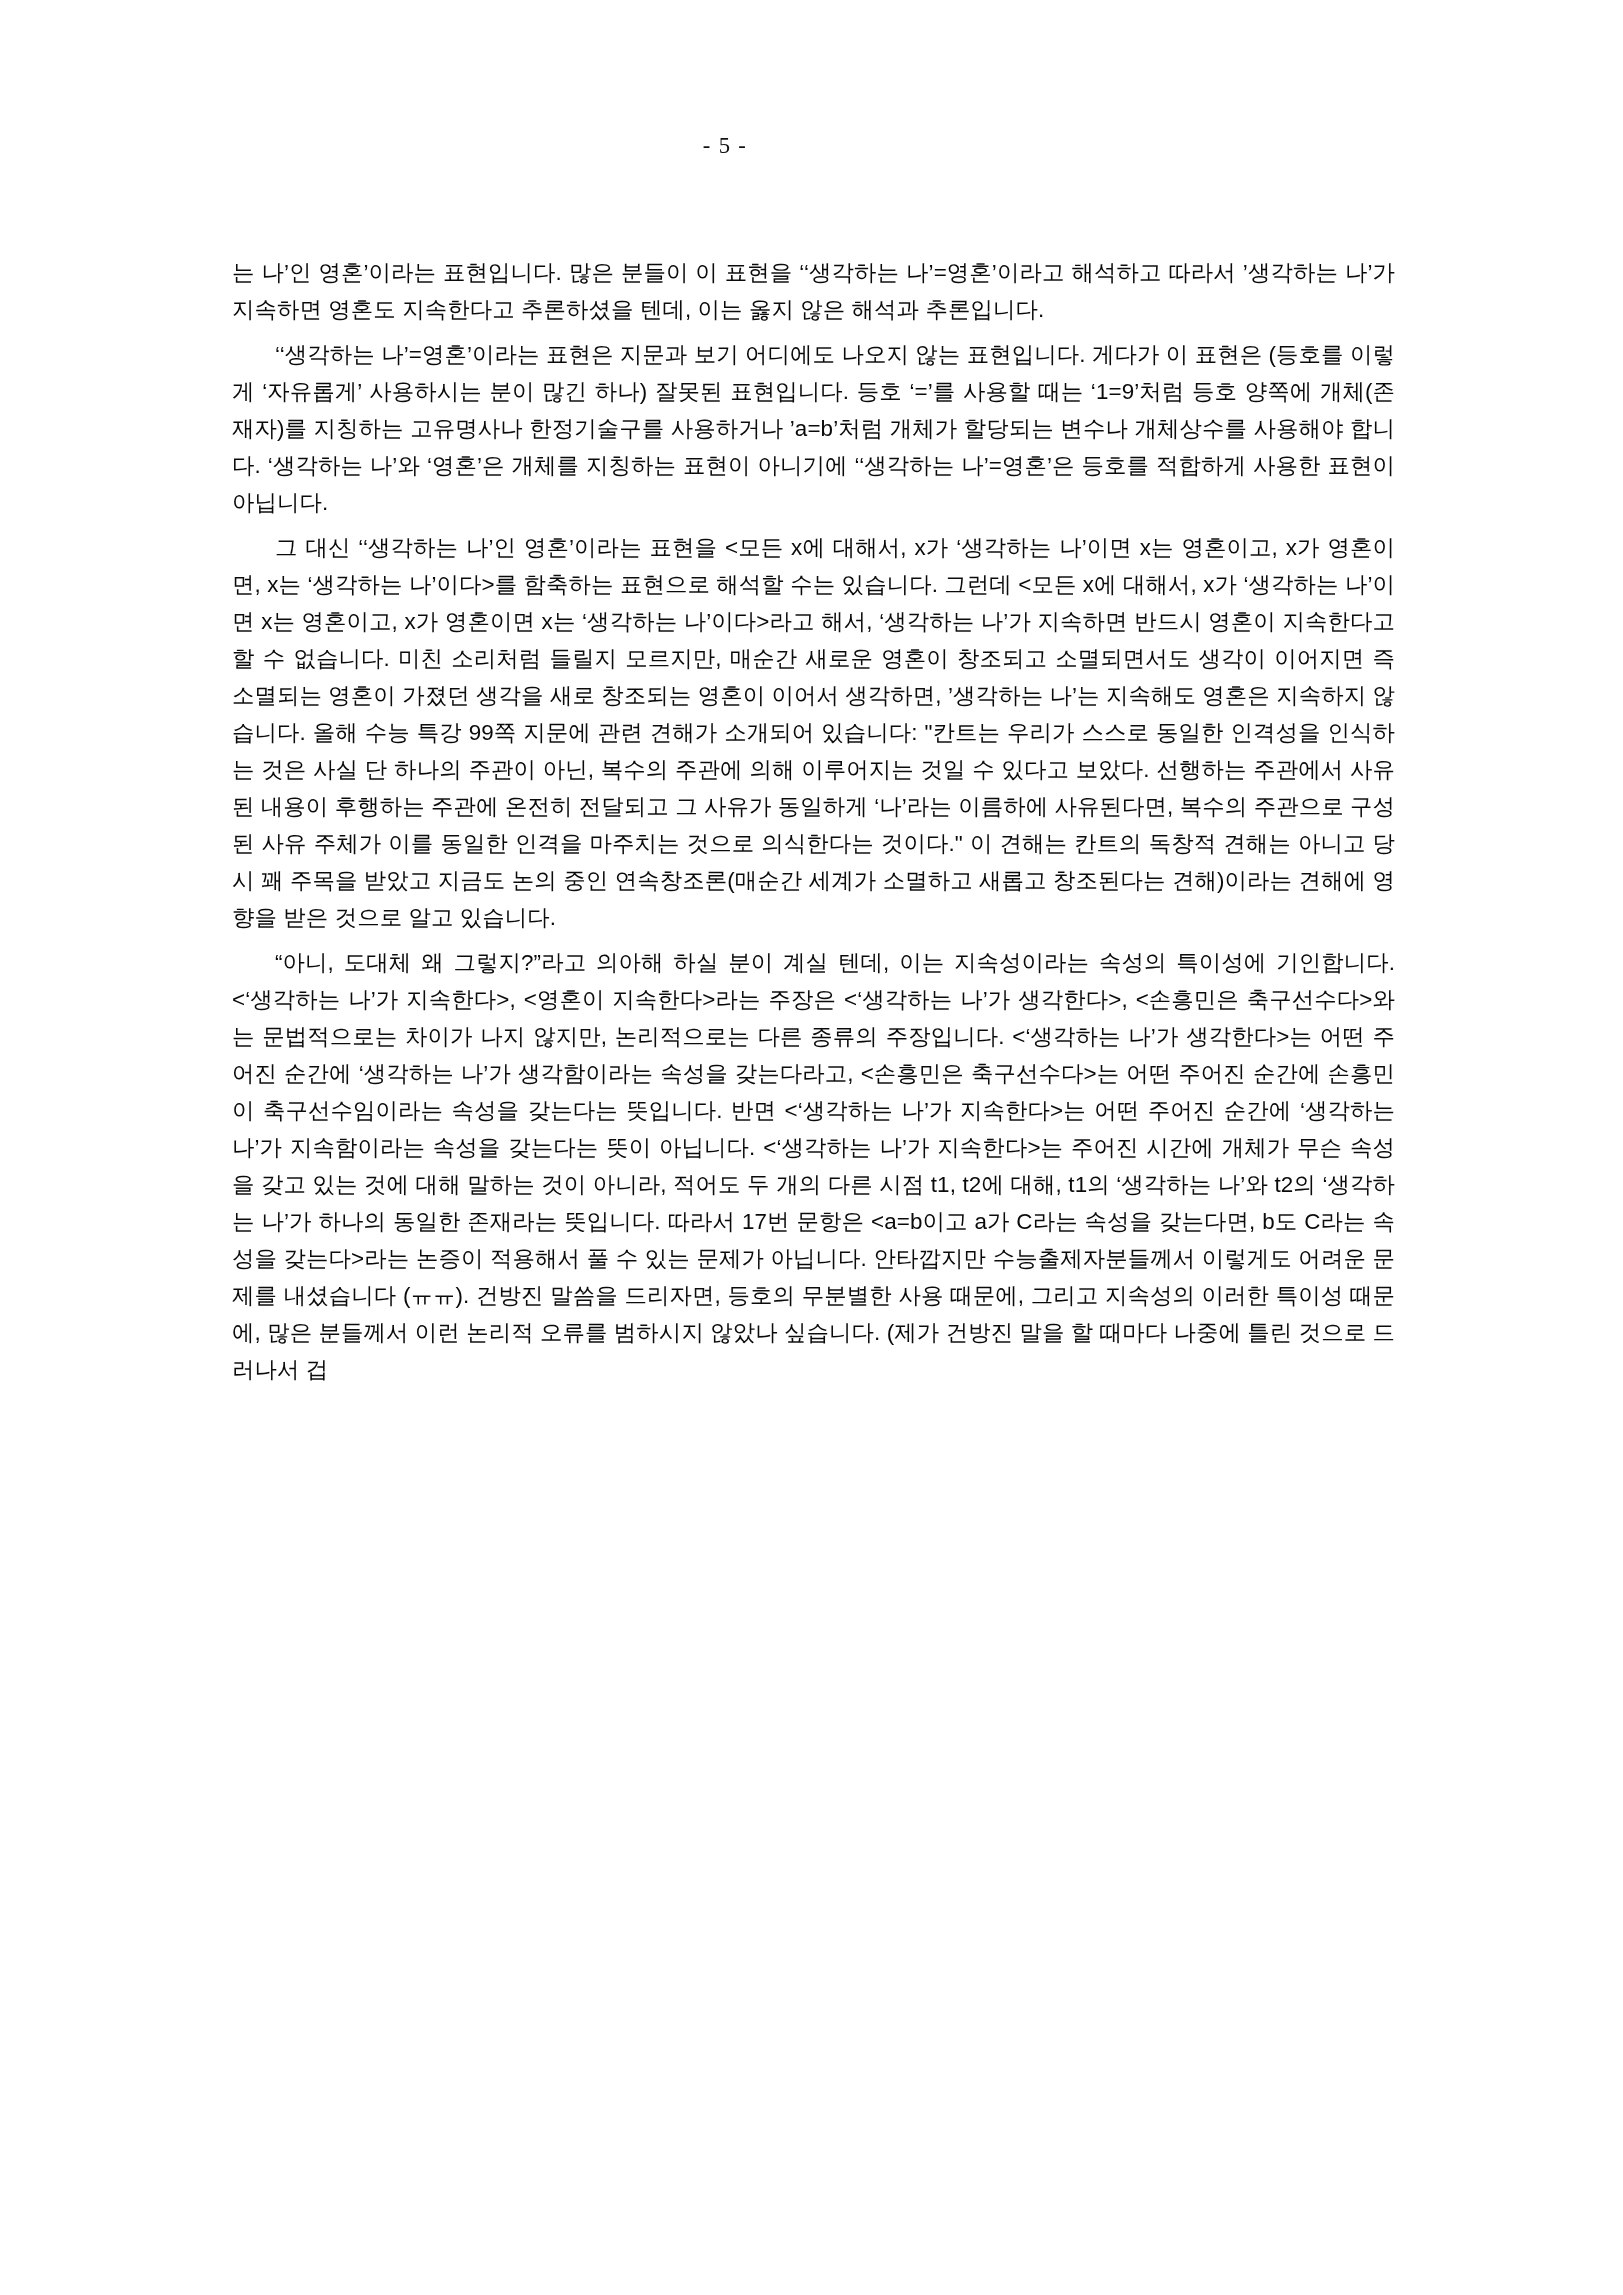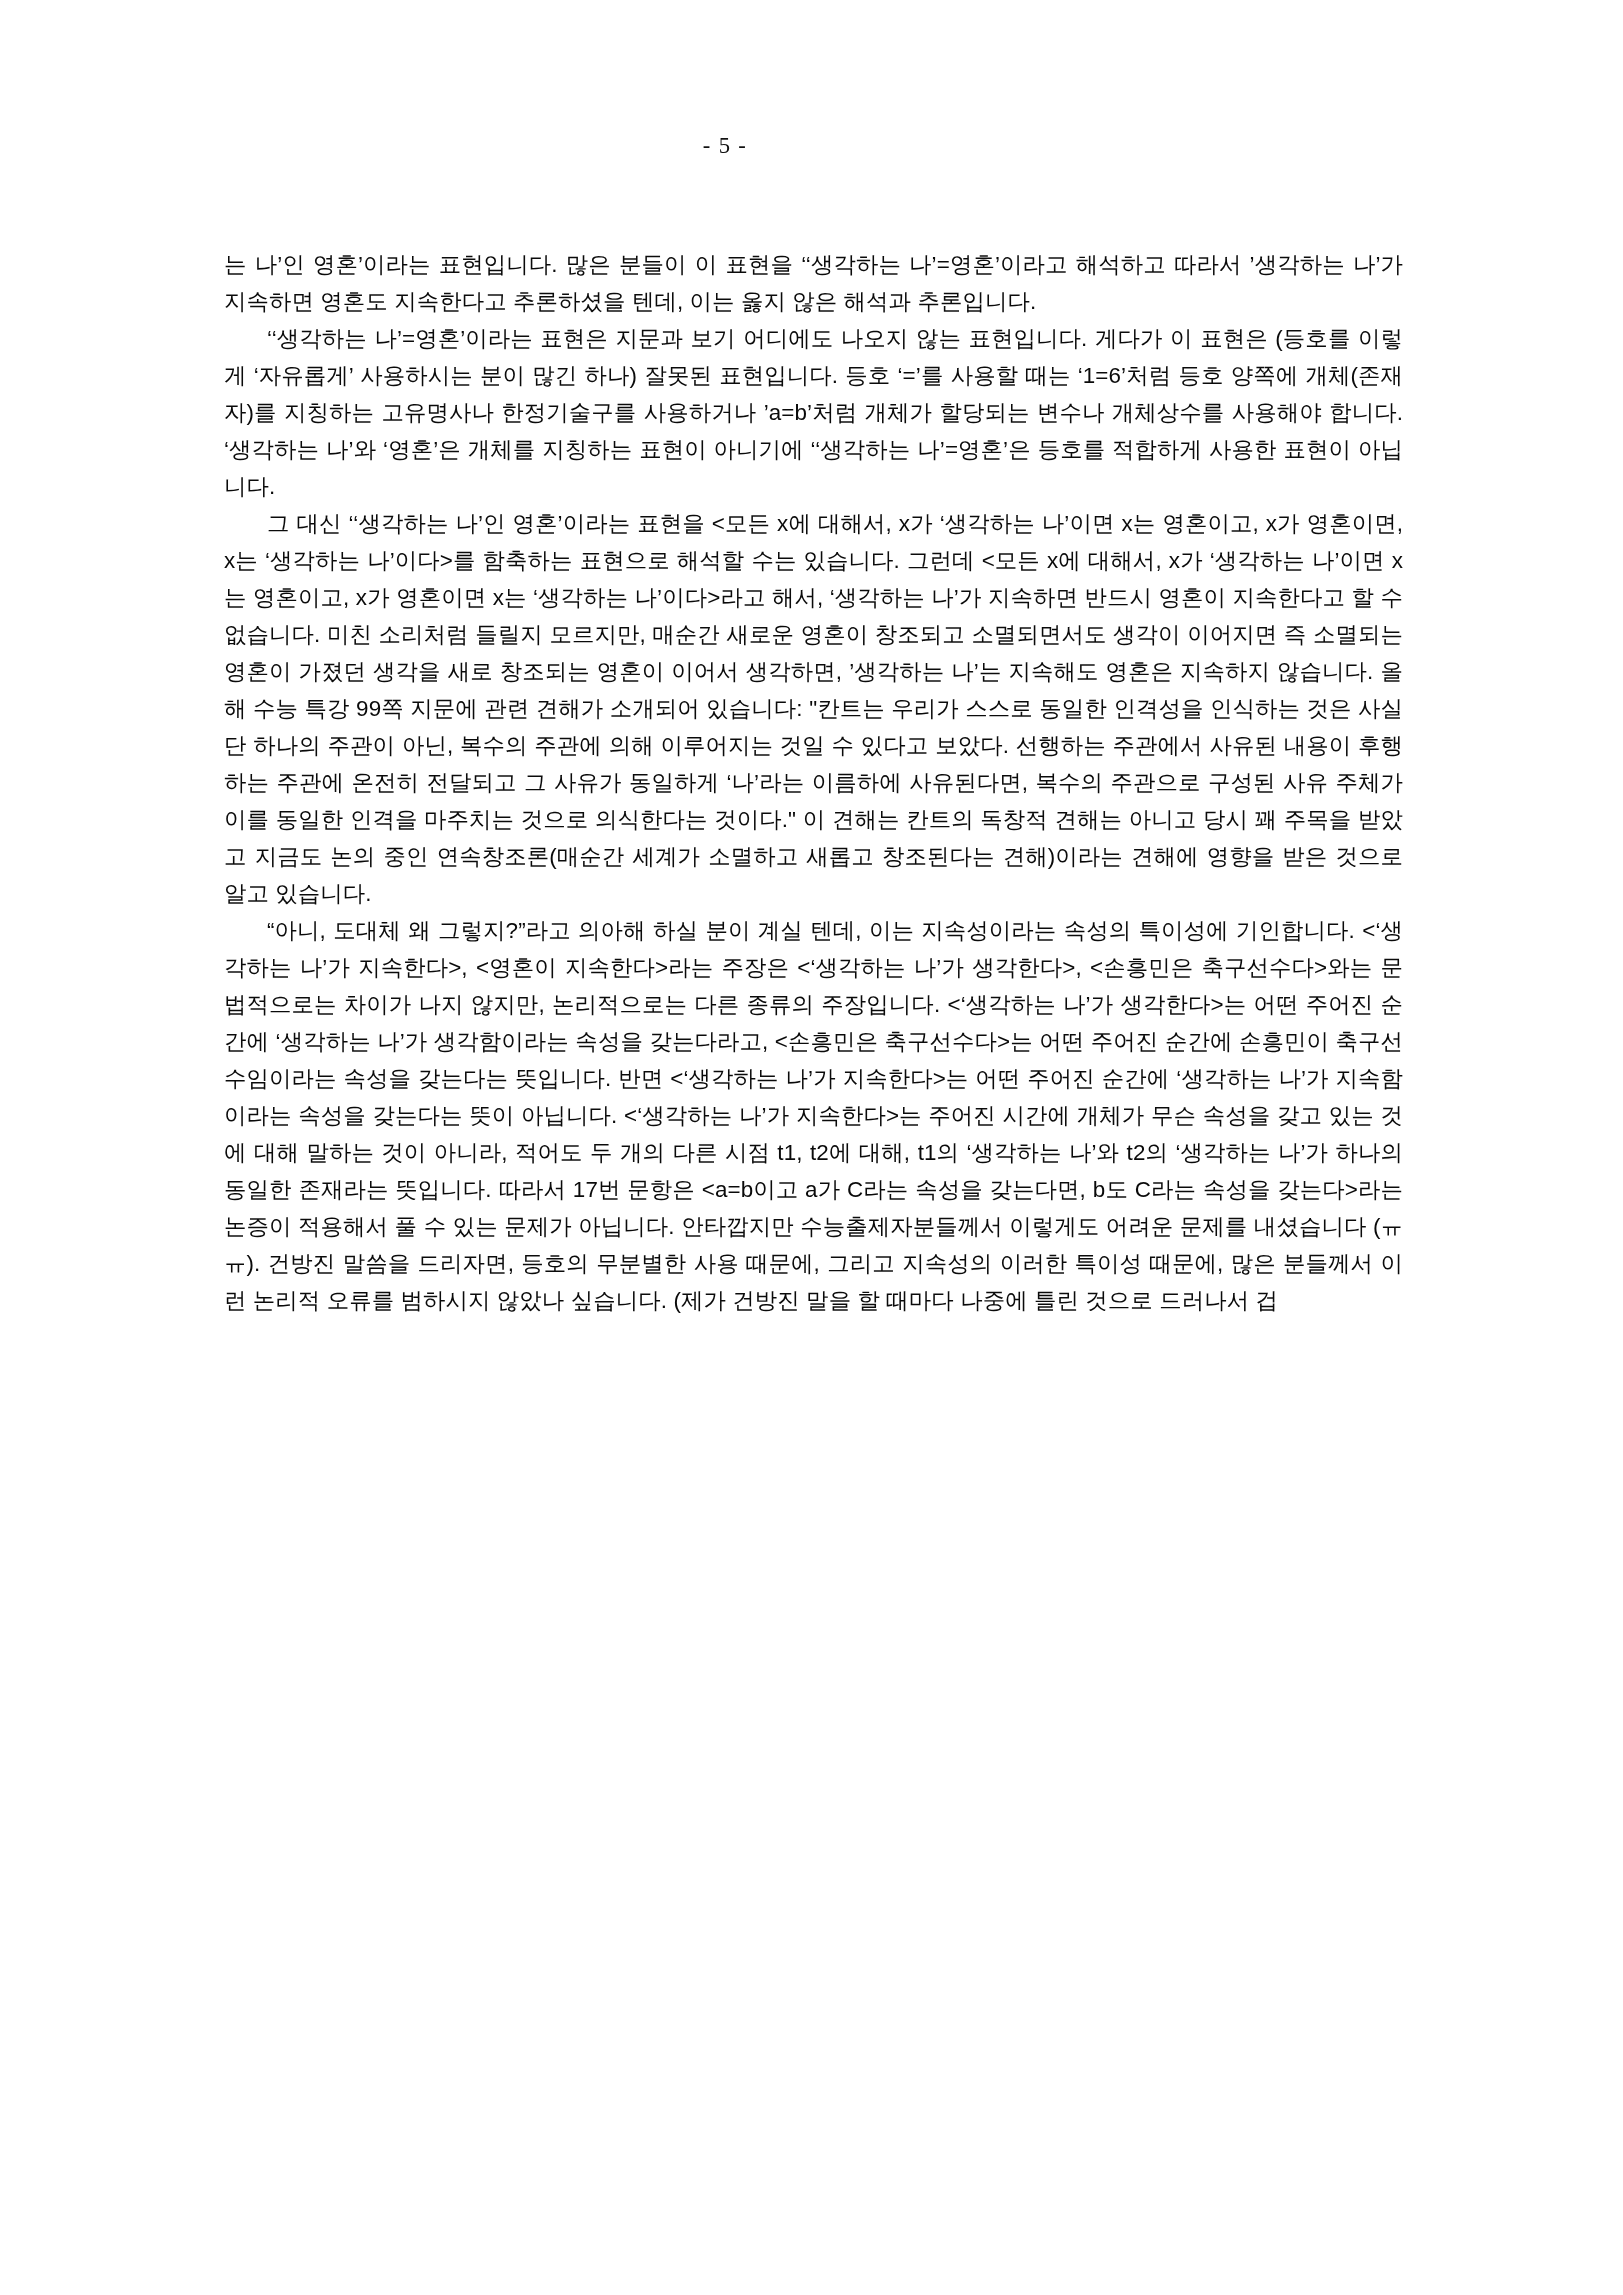--- a/index.html
+++ b/index.html
@@ -41,21 +41,21 @@
     line-height: 37px;
     text-align: justify;
     text-justify: inter-character;
     word-break: break-all;
     letter-spacing: 0.005em;
     color: #0a0a0a;
     font-family: "Liberation Sans", "DejaVu Sans", sans-serif;
     font-weight: 400;
   }
   .para {
-    margin: 0;
+    margin: 8px;
     padding: 0;
     text-align: justify;
     text-justify: inter-character;
     word-break: break-all;
     text-indent: 0;
   }
   .para.indent {
     text-indent: 43px;
   }
   .para + .para {
@@ -64,19 +64,19 @@
 </style>
 </head>
 <body>
 
 <div class="page">
 
   <div class="page-header">- 5 -</div>
 
   <div class="body-text">
     <p class="para">는 나’인 영혼’이라는 표현입니다. 많은 분들이 이 표현을 ‘‘생각하는 나’=영혼’이라고 해석하고 따라서 ’생각하는 나’가 지속하면 영혼도 지속한다고 추론하셨을 텐데, 이는 옳지 않은 해석과 추론입니다.</p>
-    <p class="para indent">‘‘생각하는 나’=영혼’이라는 표현은 지문과 보기 어디에도 나오지 않는 표현입니다. 게다가 이 표현은 (등호를 이렇게 ‘자유롭게’ 사용하시는 분이 많긴 하나) 잘못된 표현입니다. 등호 ‘=’를 사용할 때는 ‘1=6’처럼 등호 양쪽에 개체(존재자)를 지칭하는 고유명사나 한정기술구를 사용하거나 ’a=b’처럼 개체가 할당되는 변수나 개체상수를 사용해야 합니다. ‘생각하는 나’와 ‘영혼’은 개체를 지칭하는 표현이 아니기에 ‘‘생각하는 나’=영혼’은 등호를 적합하게 사용한 표현이 아닙니다.</p>
+    <p class="para indent">‘‘생각하는 나’=영혼’이라는 표현은 지문과 보기 어디에도 나오지 않는 표현입니다. 게다가 이 표현은 (등호를 이렇게 ‘자유롭게’ 사용하시는 분이 많긴 하나) 잘못된 표현입니다. 등호 ‘=’를 사용할 때는 ‘1=9’처럼 등호 양쪽에 개체(존재자)를 지칭하는 고유명사나 한정기술구를 사용하거나 ’a=b’처럼 개체가 할당되는 변수나 개체상수를 사용해야 합니다. ‘생각하는 나’와 ‘영혼’은 개체를 지칭하는 표현이 아니기에 ‘‘생각하는 나’=영혼’은 등호를 적합하게 사용한 표현이 아닙니다.</p>
     <p class="para indent">그 대신 ‘‘생각하는 나’인 영혼’이라는 표현을 &lt;모든 x에 대해서, x가 ‘생각하는 나’이면 x는 영혼이고, x가 영혼이면, x는 ‘생각하는 나’이다&gt;를 함축하는 표현으로 해석할 수는 있습니다. 그런데 &lt;모든 x에 대해서, x가 ‘생각하는 나’이면 x는 영혼이고, x가 영혼이면 x는 ‘생각하는 나’이다&gt;라고 해서, ‘생각하는 나’가 지속하면 반드시 영혼이 지속한다고 할 수 없습니다. 미친 소리처럼 들릴지 모르지만, 매순간 새로운 영혼이 창조되고 소멸되면서도 생각이 이어지면 즉 소멸되는 영혼이 가졌던 생각을 새로 창조되는 영혼이 이어서 생각하면, ’생각하는 나’는 지속해도 영혼은 지속하지 않습니다. 올해 수능 특강 99쪽 지문에 관련 견해가 소개되어 있습니다: "칸트는 우리가 스스로 동일한 인격성을 인식하는 것은 사실 단 하나의 주관이 아닌, 복수의 주관에 의해 이루어지는 것일 수 있다고 보았다. 선행하는 주관에서 사유된 내용이 후행하는 주관에 온전히 전달되고 그 사유가 동일하게 ‘나’라는 이름하에 사유된다면, 복수의 주관으로 구성된 사유 주체가 이를 동일한 인격을 마주치는 것으로 의식한다는 것이다." 이 견해는 칸트의 독창적 견해는 아니고 당시 꽤 주목을 받았고 지금도 논의 중인 연속창조론(매순간 세계가 소멸하고 새롭고 창조된다는 견해)이라는 견해에 영향을 받은 것으로 알고 있습니다.</p>
     <p class="para indent">“아니, 도대체 왜 그렇지?”라고 의아해 하실 분이 계실 텐데, 이는 지속성이라는 속성의 특이성에 기인합니다. &lt;‘생각하는 나’가 지속한다&gt;, &lt;영혼이 지속한다&gt;라는 주장은 &lt;‘생각하는 나’가 생각한다&gt;, &lt;손흥민은 축구선수다&gt;와는 문법적으로는 차이가 나지 않지만, 논리적으로는 다른 종류의 주장입니다. &lt;‘생각하는 나’가 생각한다&gt;는 어떤 주어진 순간에 ‘생각하는 나’가 생각함이라는 속성을 갖는다라고, &lt;손흥민은 축구선수다&gt;는 어떤 주어진 순간에 손흥민이 축구선수임이라는 속성을 갖는다는 뜻입니다. 반면 &lt;‘생각하는 나’가 지속한다&gt;는 어떤 주어진 순간에 ‘생각하는 나’가 지속함이라는 속성을 갖는다는 뜻이 아닙니다. &lt;‘생각하는 나’가 지속한다&gt;는 주어진 시간에 개체가 무슨 속성을 갖고 있는 것에 대해 말하는 것이 아니라, 적어도 두 개의 다른 시점 t1, t2에 대해, t1의 ‘생각하는 나’와 t2의 ‘생각하는 나’가 하나의 동일한 존재라는 뜻입니다. 따라서 17번 문항은 &lt;a=b이고 a가 C라는 속성을 갖는다면, b도 C라는 속성을 갖는다&gt;라는 논증이 적용해서 풀 수 있는 문제가 아닙니다. 안타깝지만 수능출제자분들께서 이렇게도 어려운 문제를 내셨습니다 (ㅠㅠ). 건방진 말씀을 드리자면, 등호의 무분별한 사용 때문에, 그리고 지속성의 이러한 특이성 때문에, 많은 분들께서 이런 논리적 오류를 범하시지 않았나 싶습니다. (제가 건방진 말을 할 때마다 나중에 틀린 것으로 드러나서 겁</p>
   </div>
 
 </div>
 
 
 </body></html>

